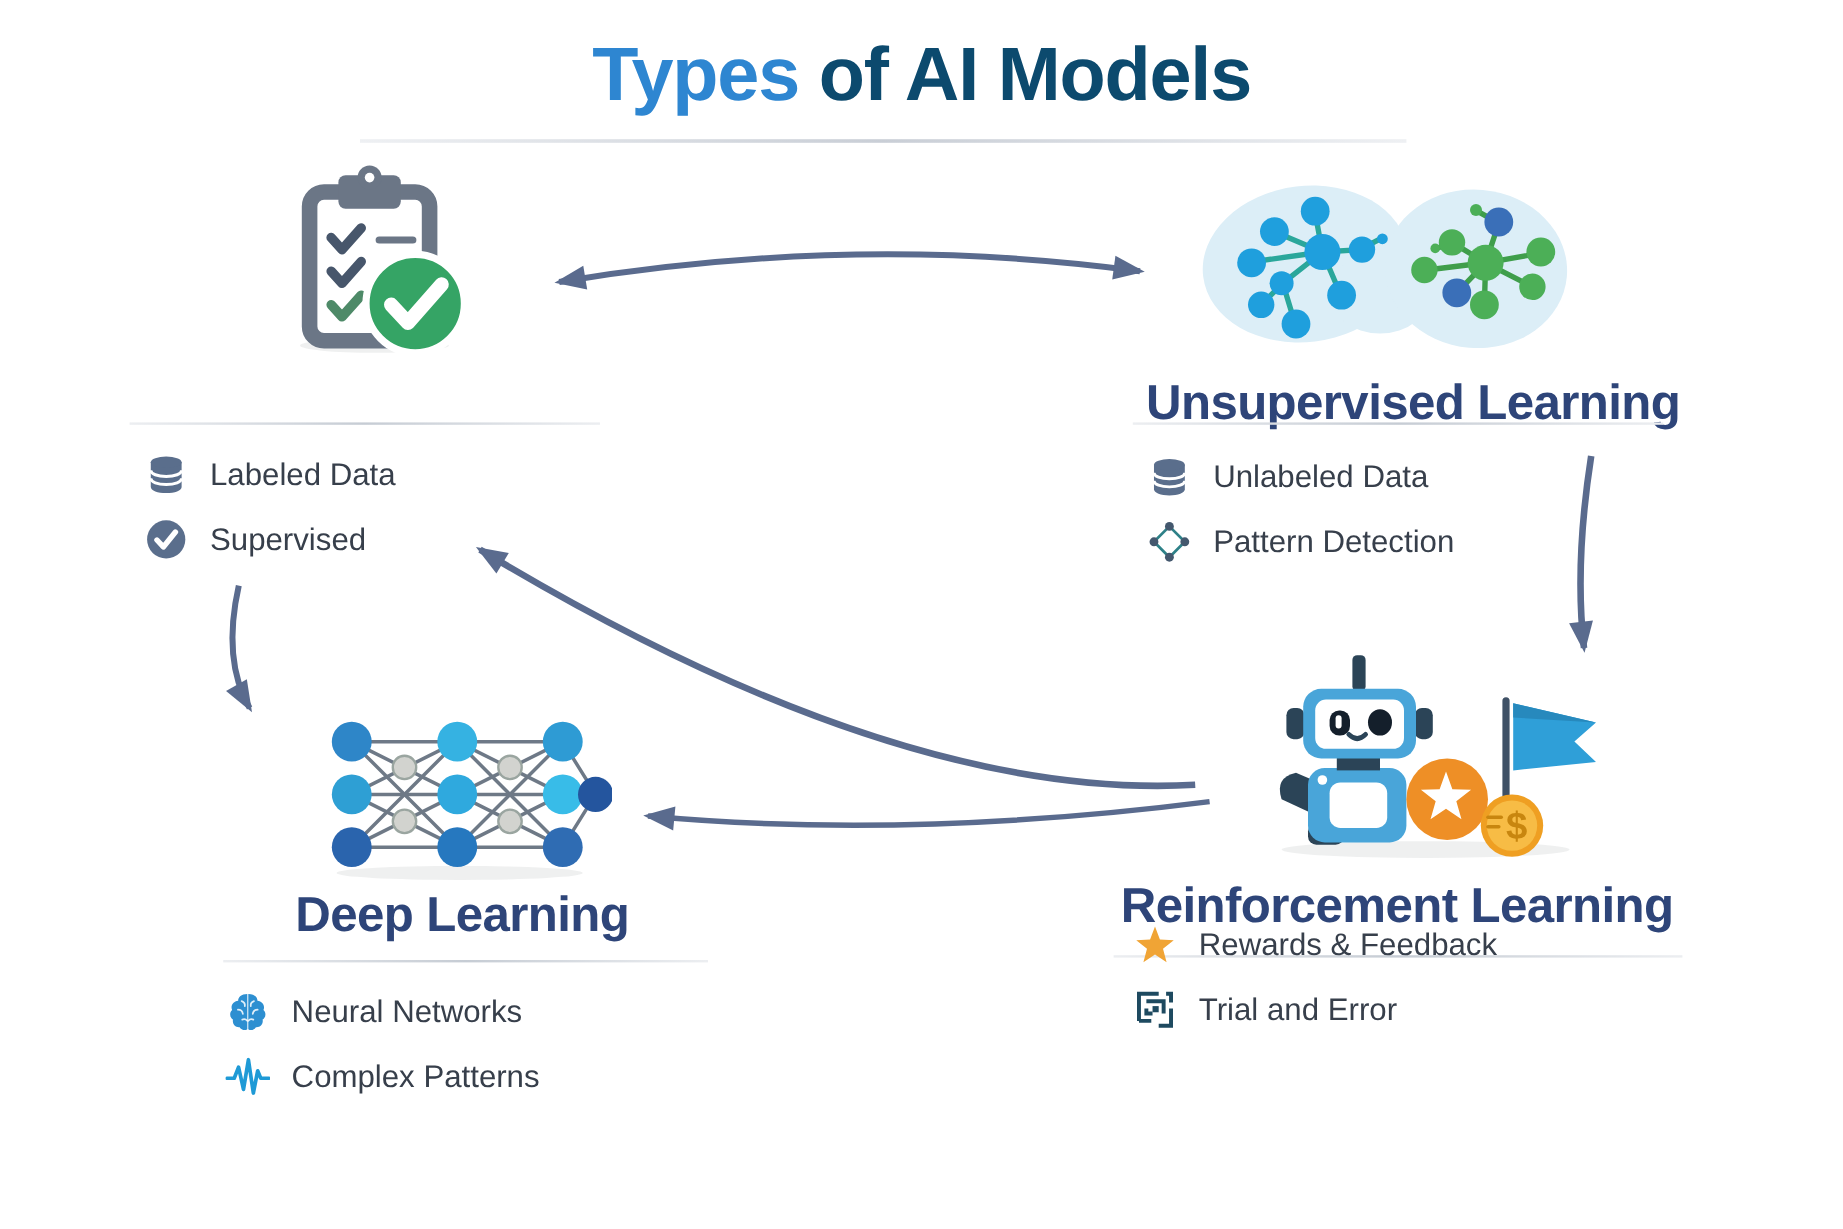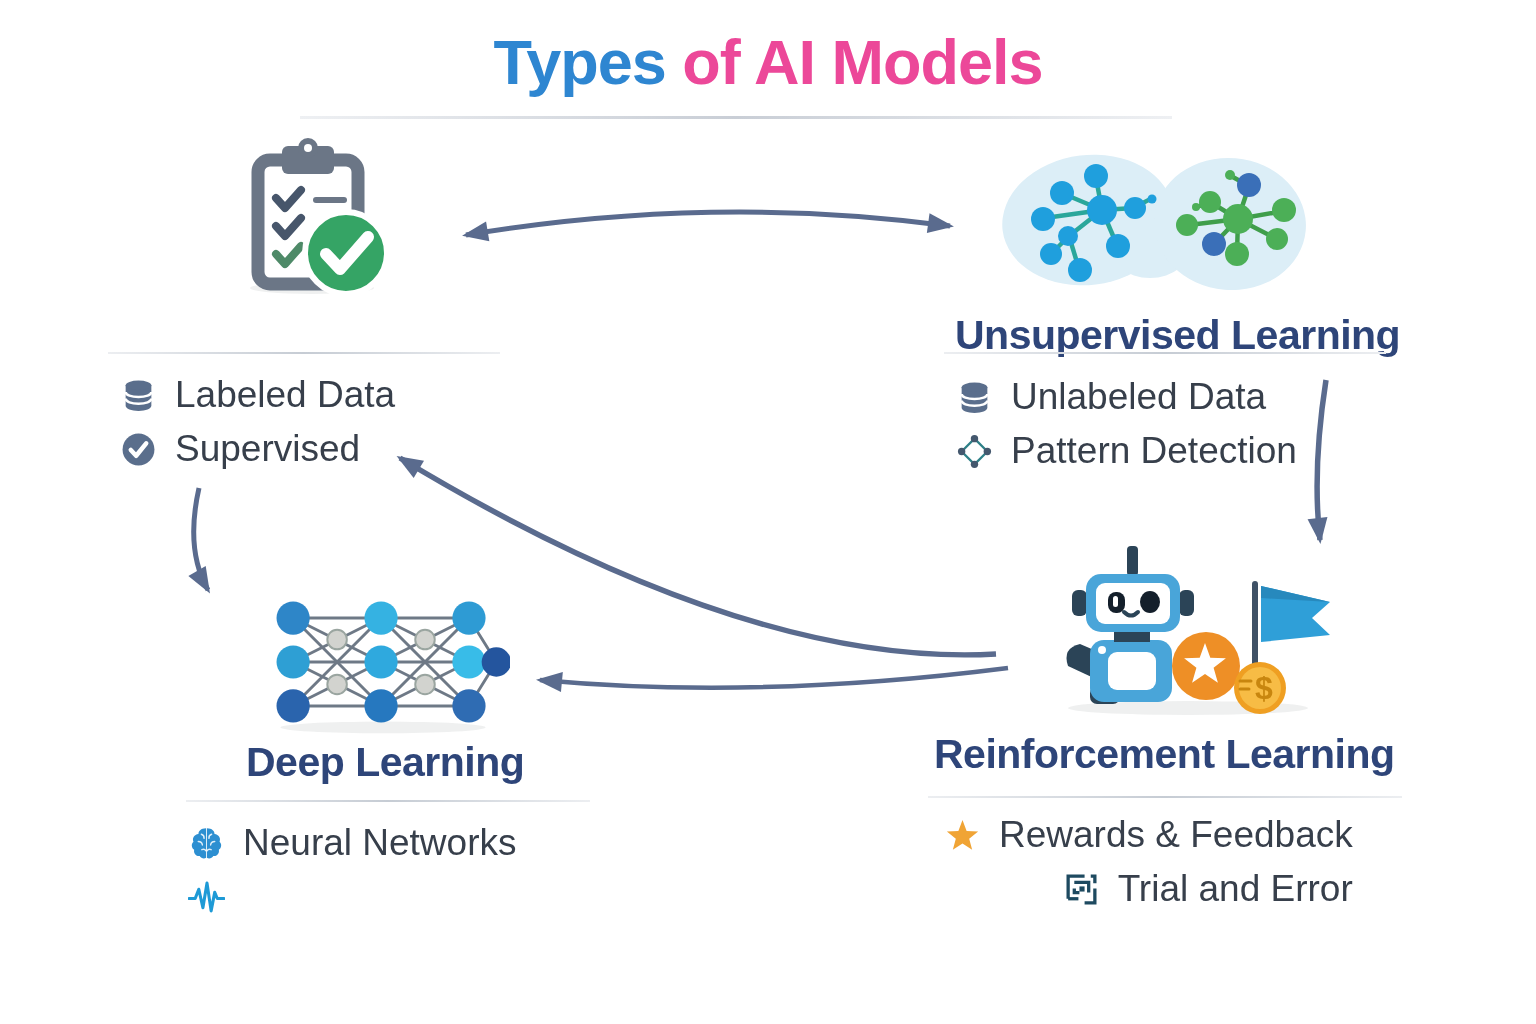--- a/index.html
+++ b/index.html
@@ -2,46 +2,46 @@
 <html><head>
 <meta charset="utf-8">
 <style>
   html,body{margin:0;padding:0;background:#fff;}
   .page{position:relative;width:1536px;height:1024px;background:#ffffff;overflow:hidden;
         font-family:"Liberation Sans",sans-serif;}
   
   .title{position:absolute;top:26px;left:0;width:100%;text-align:center;
          font-size:63px;font-weight:bold;letter-spacing:-1px;}
   .title .hl{color:#2e86d1;text-align:center;}
-  .title .rest{color:#ec4899;}
+  .title .rest{color:#0c4a6e;}
   .title-rule{position:absolute;left:300px;top:116px;width:872px;height:3px;
               background:linear-gradient(to right,#eef0f3,#c9ced6,#eef0f3);}
   
   .sec-heading{position:absolute;font-size:41px;font-weight:bold;color:#2e4579;
                letter-spacing:-0.5px;white-space:nowrap;}
   .h-sup{left:122px;top:296px;}
   .h-unsup{left:955px;top:296px;margin-top:16px;}
   .h-deep{left:246px;top:739px;}
   .h-rl{left:934px;top:731px;}
   .rule{position:absolute;height:2px;
         background:linear-gradient(to right,#eceef1,#c6ccd4,#eceef1);}
   .r-sup{left:108px;top:352px;width:392px;}
   .r-unsup{left:944px;top:352px;width:442px;}
   .r-deep{left:186px;top:800px;width:404px;}
   .r-rl{left:928px;top:796px;width:474px;}
   
   .bullets{position:absolute;display:flex;flex-direction:column;gap:12px;}
   .b-sup{left:120px;top:374px;}
   .b-unsup{left:956px;top:376px;}
   .b-deep{left:188px;top:822px;text-align:center;}
-  .b-rl{left:944px;top:814px;align-items:flex-end;}
+  .b-rl{left:944px;top:766px;}
   .bullet{display:flex;align-items:center;gap:18px;height:42px;}
   .bicon{width:37px;height:37px;display:block;flex:0 0 37px;}
   .bicon svg{display:block;width:100%;height:100%;}
-  .blabel{font-size:37px;color:#373f4b;white-space:nowrap;}
+  .blabel{font-size:26px;color:#373f4b;white-space:nowrap;}
   
   .bigicon{position:absolute;}
   .i-clipboard{left:226px;top:136px;width:172px;height:162px;}
   .i-cluster{left:1000px;top:146px;width:308px;height:152px;}
   .i-network{left:256px;top:588px;width:254px;height:148px;}
   .i-robot{left:1028px;top:538px;width:320px;height:180px;}
   .bigicon svg{display:block;width:100%;height:100%;}
   
   .arrows{position:absolute;left:0;top:0;width:1536px;height:1024px;pointer-events:none;}
 </style>
@@ -285,20 +285,21 @@
         </svg>
       </span>
       <span class="blabel">Neural Networks</span>
     </div>
     <div class="bullet">
       <span class="bicon">
         <svg viewBox="0 0 36 36">
           <polyline points="1,19 7,19 10.5,10 14.5,28 18.5,4 22.5,31 26,13 28.5,19 35,19" stroke="#1e9ad6" stroke-width="3" fill="none" stroke-linecap="round" stroke-linejoin="round"></polyline>
         </svg>
       </span>
+      <span class="blabel">Complex Patterns</span>
     </div>
   </div>
 
   <div class="bullets b-rl">
     <div class="bullet">
       <span class="bicon">
         <svg viewBox="0 0 36 36">
           <polygon points="18,3 22,13.5 33.2,14.1 24.5,21.1 27.4,31.9 18,25.8 8.6,31.9 11.5,21.1 2.8,14.1 14,13.5" fill="#f0a435"></polygon>
         </svg>
       </span>

